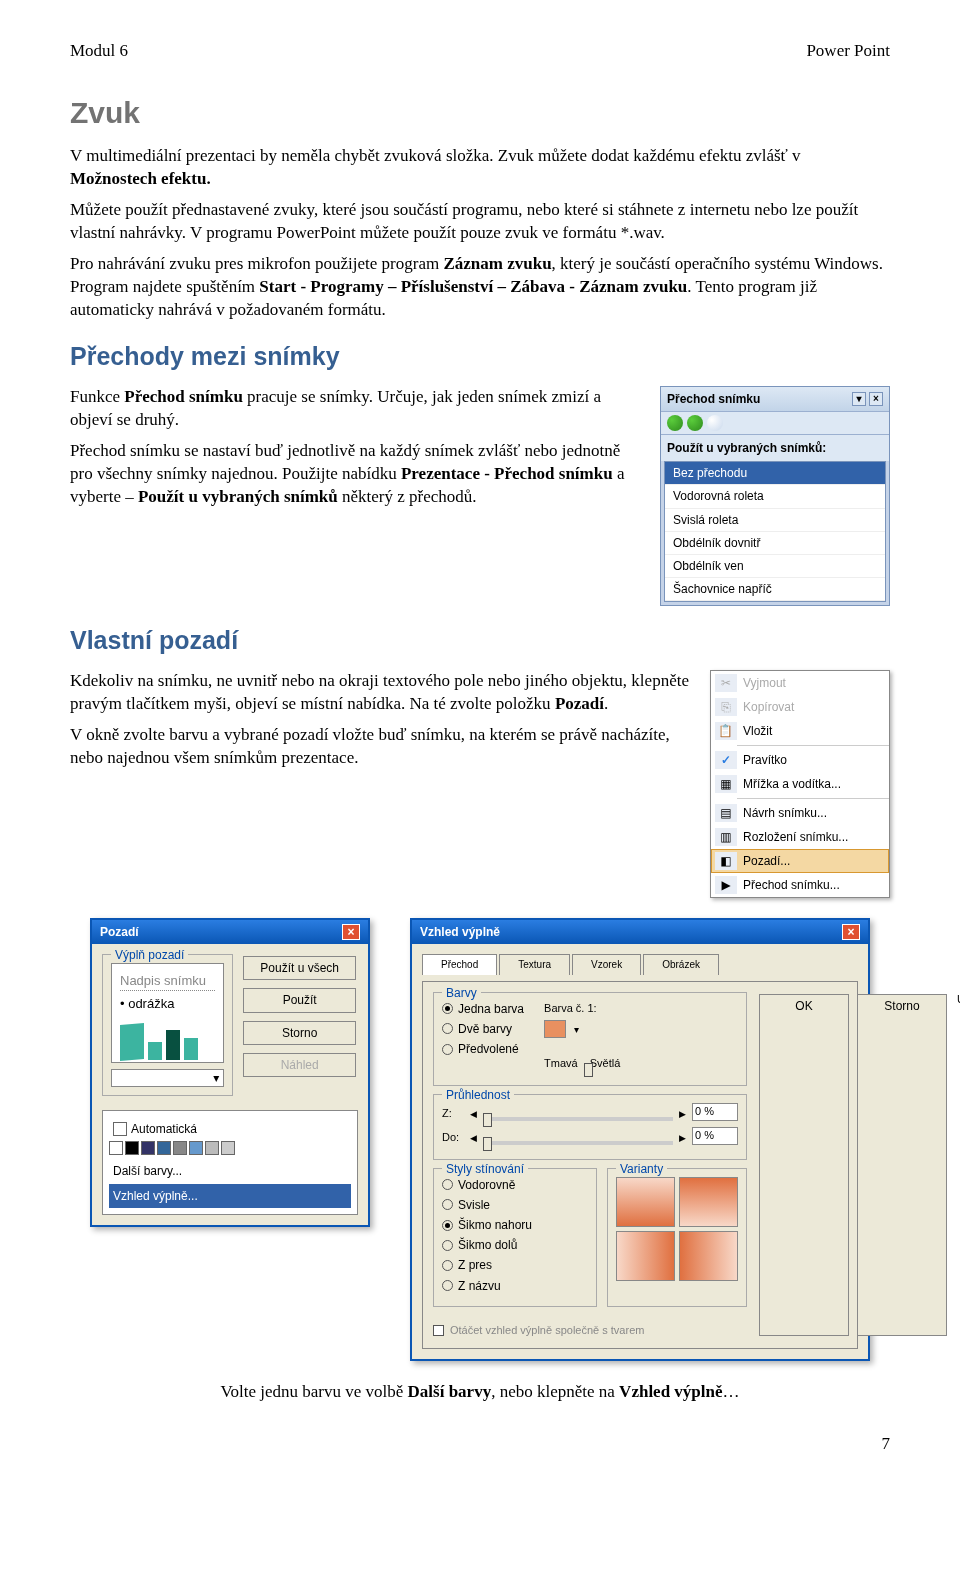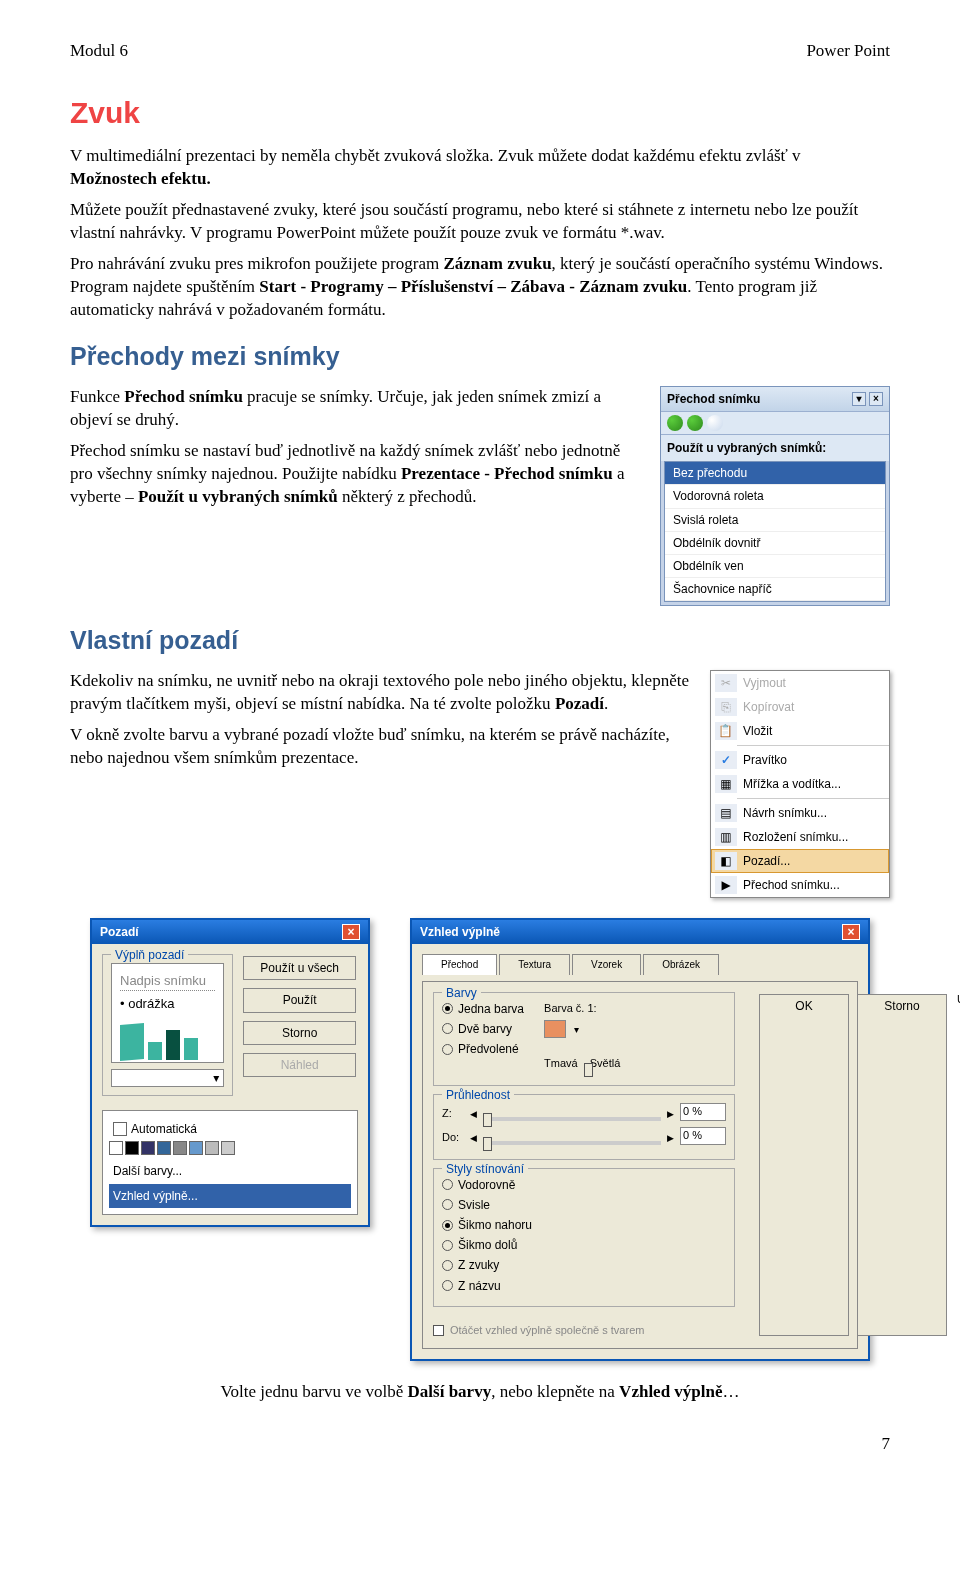--- a/index.html
+++ b/index.html
@@ -1,18 +1,18 @@
 <!DOCTYPE html>
 <html><head>
 <meta charset="utf-8">
 <style>
   * { box-sizing: border-box; margin: 0; padding: 0; }
   body { font-family: "Times New Roman", serif; background: #fff; width: 960px; margin: 0 auto; padding: 40px 70px 30px 70px; color: #000; font-size: 17px; line-height: 1.35; }
   .header { display: flex; justify-content: space-between; margin-bottom: 30px; font-size: 17px; }
-  h1 { font-family: Arial, sans-serif; font-size: 30px; font-weight: bold; color: #ef4444; margin: 20px 0 12px 0; }
+  h1 { font-family: Arial, sans-serif; font-size: 30px; font-weight: bold; color: #737373; margin: 20px 0 12px 0; }
   h2 { font-family: Arial, sans-serif; font-size: 25px; font-weight: bold; color: #365f91; margin: 18px 0 12px 0; }
   p { margin-bottom: 8px; }
   .bold { font-weight: bold; }
   .two-col { display: flex; gap: 20px; }
   .two-col .text { flex: 1; }
   .two-col .img { flex-shrink: 0; }
   .taskpane { width: 230px; background: #c5d3e8; border: 1px solid #7a94bb; font-family: Tahoma, sans-serif; font-size: 12px; }
   .taskpane-header { background: linear-gradient(#dde8f4,#c2d4e8); padding: 4px 6px; display: flex; align-items: center; justify-content: space-between; border-bottom: 1px solid #9bb0d0; font-weight: bold; }
   .taskpane-header .controls { display: flex; gap: 3px; }
   .tp-btn { width: 14px; height: 14px; border: 1px solid #7a94bb; background: #dde8f4; font-size: 10px; line-height: 12px; text-align: center; }
@@ -48,21 +48,21 @@
   .bar3 { width: 14px; height: 30px; background: #085040; }
   .bar4 { width: 14px; height: 22px; background: #3cb4a0; }
   .dropdown-box { background: #fff; border: 1px solid #888; padding: 6px; }
   .dd-row { display: flex; align-items: center; gap: 4px; padding: 4px; }
   .color-sq { width: 14px; height: 14px; border: 1px solid #666; display: inline-block; }
   .swatch-row { display: flex; gap: 2px; margin-bottom: 4px; }
   .vyplne-dialog { width: 460px; }
   .tabs { display: flex; gap: 2px; margin-bottom: 6px; }
   .tab { background: #ece9d8; border: 1px solid #888; border-bottom: none; padding: 3px 18px; font-size: 10px; cursor: default; }
   .tab.active { background: #fff; }
-  .tab-panel { background: #ece9d8; border: 1px solid #888; padding: 10px; display: flex; gap: 22px; }
+  .tab-panel { background: #ece9d8; border: 1px solid #888; padding: 10px; display: flex; gap: 10px; }
   .tab-left { flex: 1; }
   .tab-right { width: 90px; display: flex; flex-direction: row; gap: 4px; }
   .radio-item { display: flex; align-items: center; gap: 5px; margin-bottom: 4px; }
   .radio { width: 11px; height: 11px; border: 1px solid #555; border-radius: 50%; display: inline-flex; align-items: center; justify-content: center; }
   .radio.checked::after { content: ""; width: 5px; height: 5px; background: #000; border-radius: 50%; }
   .slider-row { display: flex; align-items: flex-end; gap: 6px; margin-bottom: 6px; font-size: 11px; }
   .slider-track { flex: 1; height: 4px; background: #ccc; position: relative; }
   .slider-thumb { position: absolute; top: -4px; width: 9px; height: 14px; background: #ece9d8; border: 1px solid #555; }
   .spin-input { width: 46px; height: 18px; background: #fff; border: 1px solid #888; font-size: 11px; padding: 0 2px; display: inline-flex; align-items: center; }
   .variant-grid { display: grid; grid-template-columns: 1fr 1fr; gap: 4px; }
@@ -325,26 +325,35 @@
               <div class="radio-item">
                   <span class="radio checked"></span>
                   <span>Šikmo nahoru</span>
                 </div>
               <div class="radio-item">
                   <span class="radio"></span>
                   <span>Šikmo dolů</span>
                 </div>
               <div class="radio-item">
                   <span class="radio"></span>
-                  <span>Z zvuky</span>
+                  <span>Z pres</span>
                 </div>
               <div class="radio-item">
                   <span class="radio"></span>
                   <span>Z názvu</span>
                 </div>
+            </div>
+            <div class="groupbox" style="width:140px;">
+              <span class="groupbox-label">Varianty</span>
+              <div class="variant-grid">
+                <div class="variant-cell"></div>
+                <div class="variant-cell"></div>
+                <div class="variant-cell"></div>
+                <div class="variant-cell"></div>
+              </div>
             </div>
           </div>
           <div style="display:flex;align-items:center;gap:6px;margin-top:8px;font-size:11px;color:#888;">
             <span class="checkbox"></span>
             <span>Otáčet vzhled výplně společně s tvarem</span>
           </div>
         </div>
         <div class="tab-right">
           <div class="dialog-btn">OK</div>
           <div class="dialog-btn">Storno</div>

